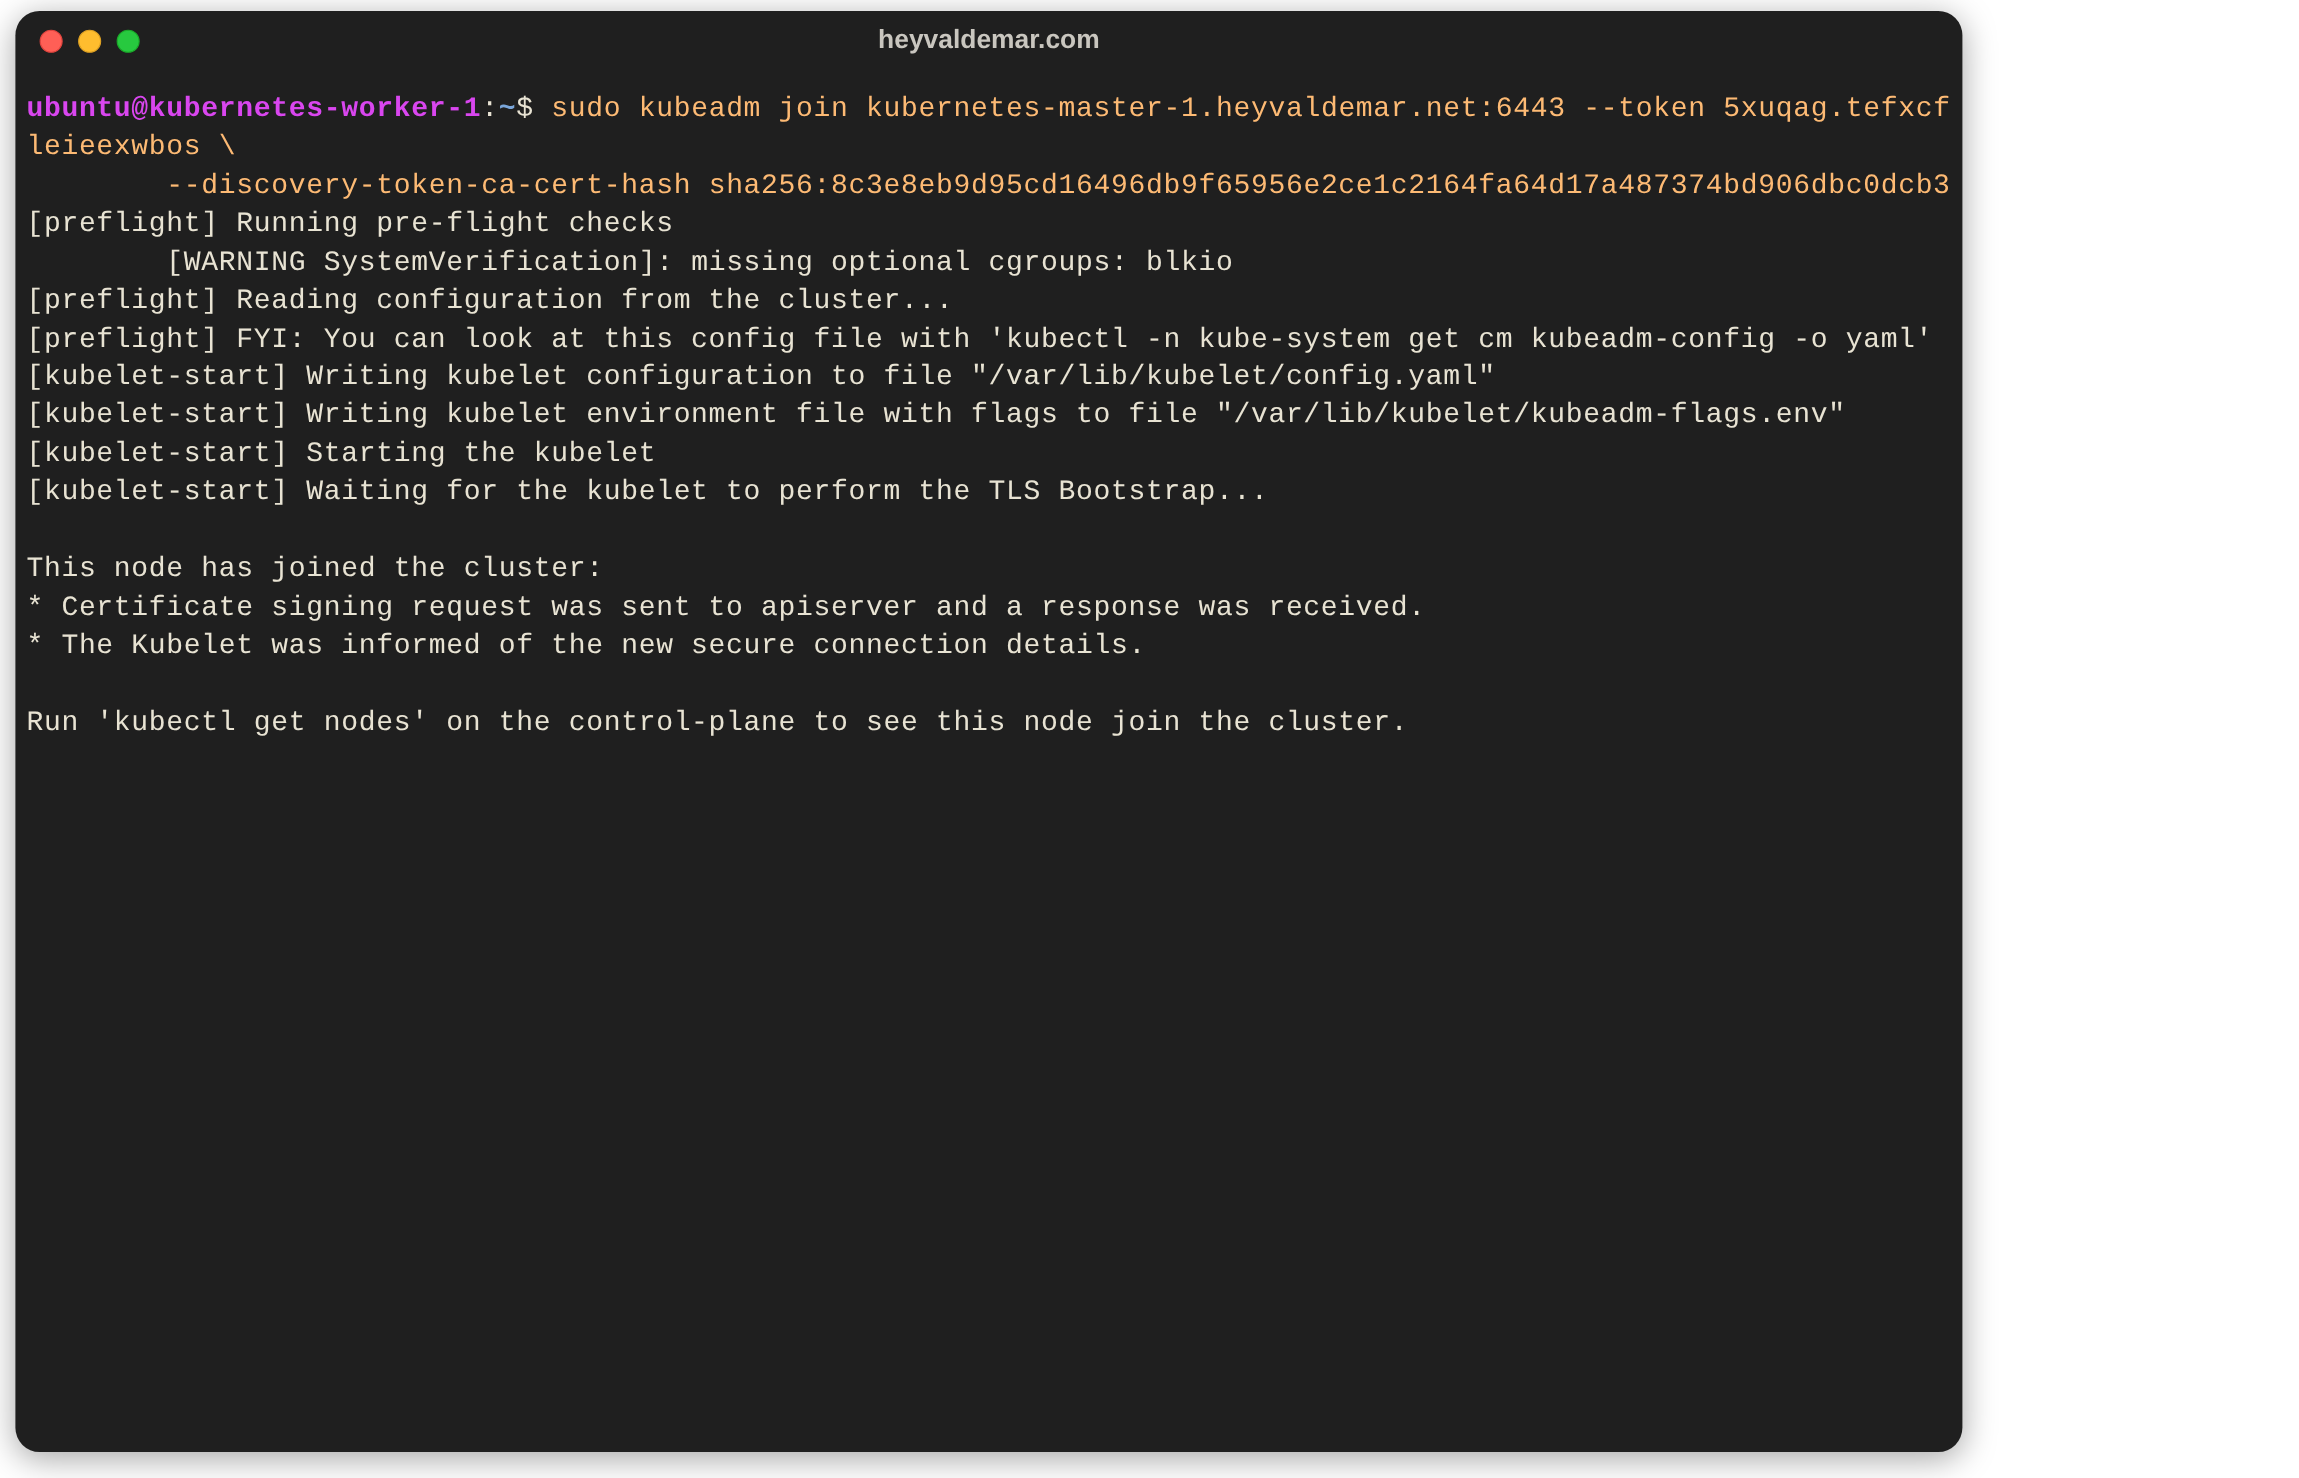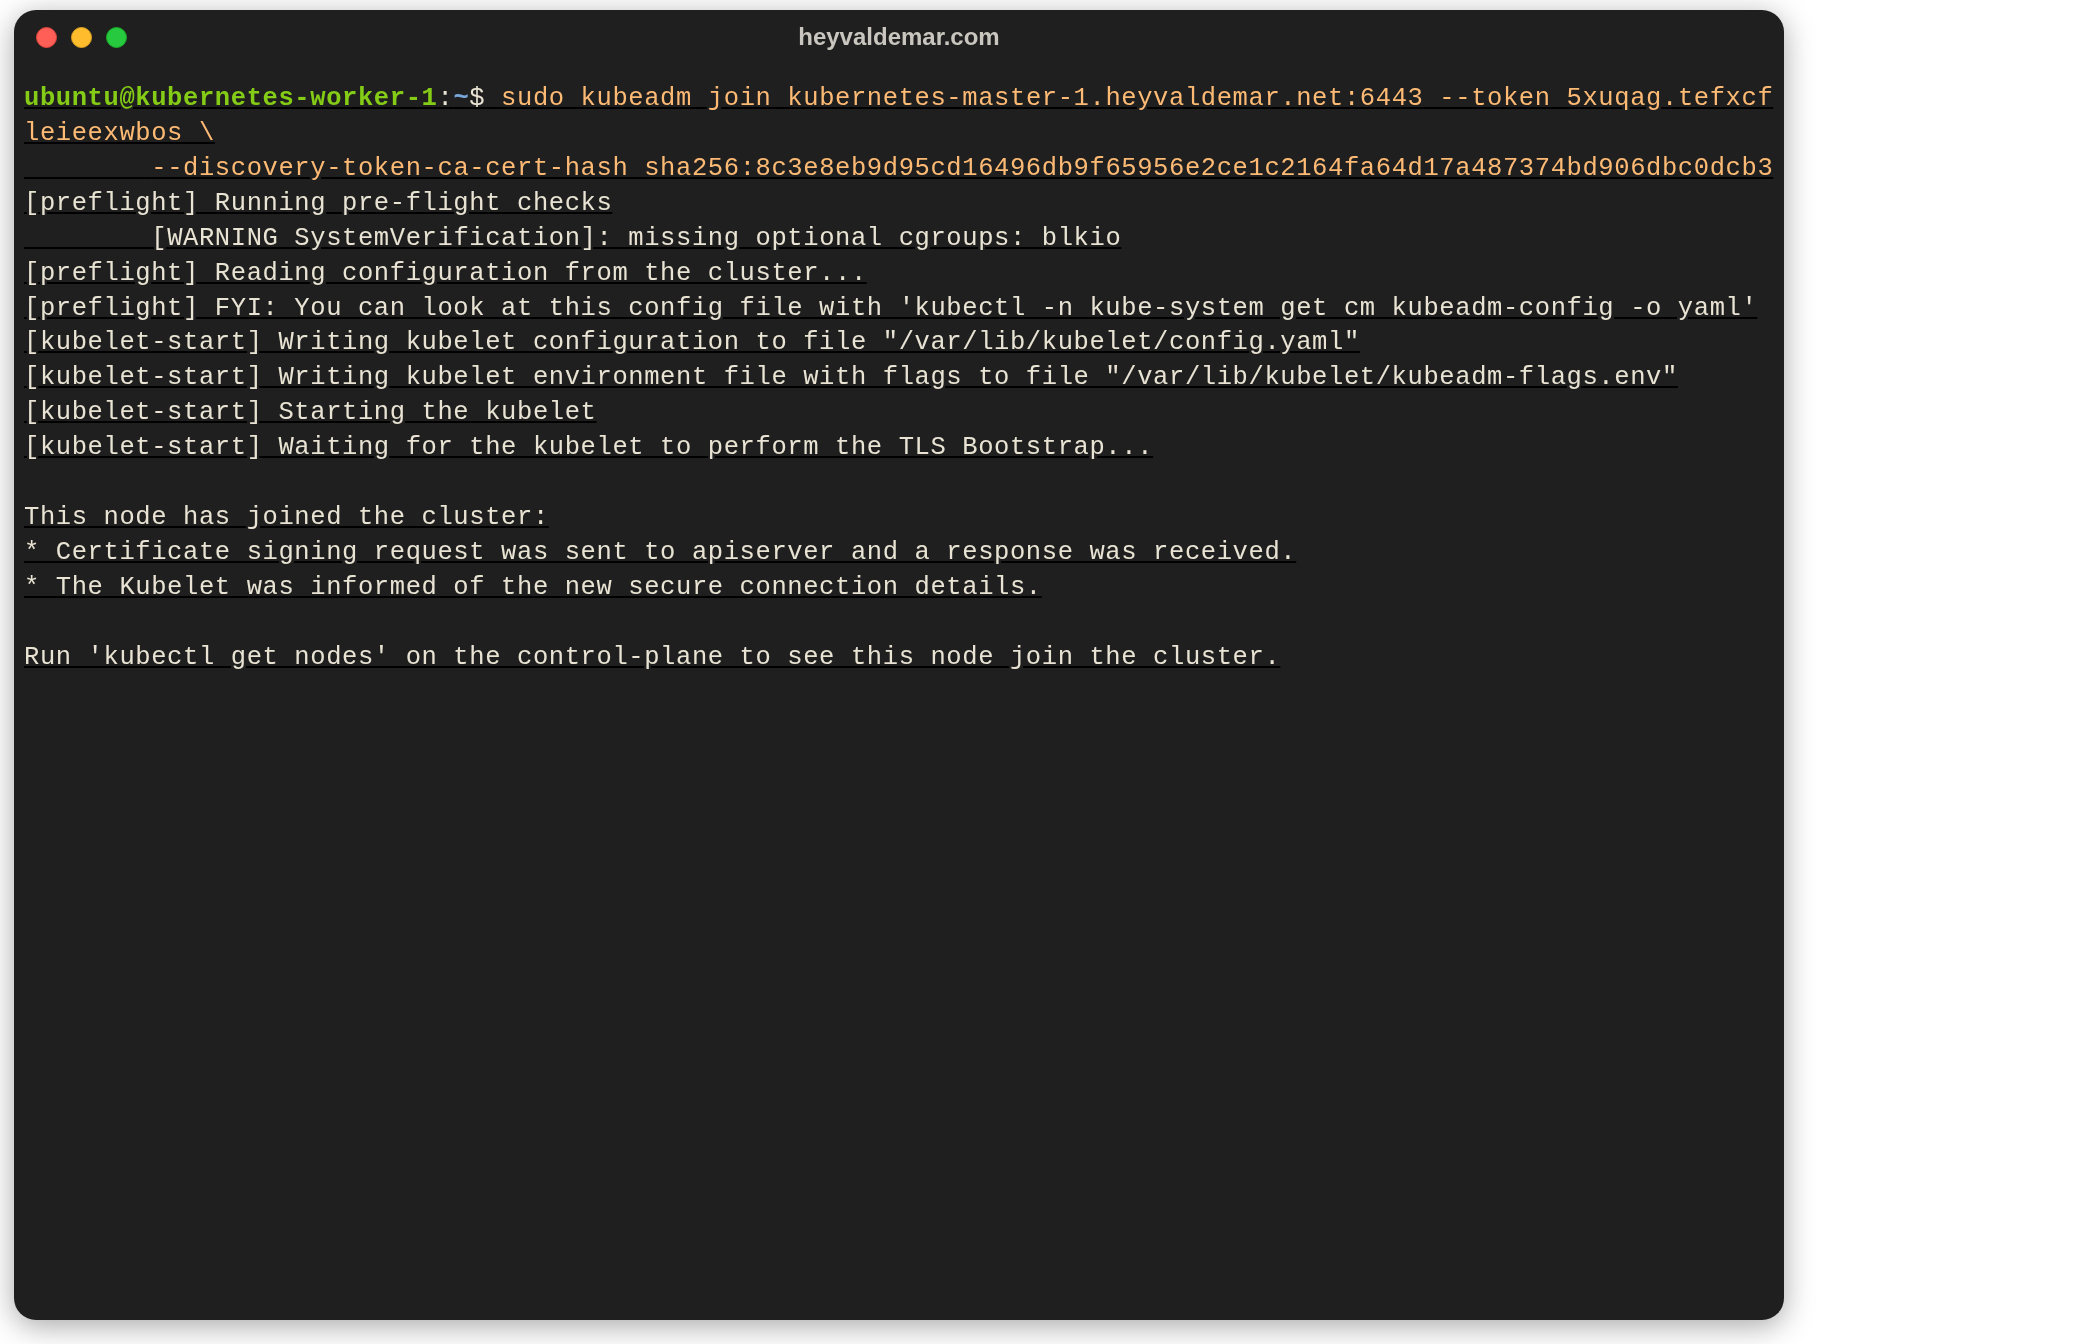--- a/index.html
+++ b/index.html
@@ -9,21 +9,20 @@
     height: 100%;
     background: #ffffff;
     font-family: "SF Mono", "Menlo", "Consolas", "Liberation Mono", monospace;
   }
   .stage {
     width: 1798px;
     height: 1344px;
     position: relative;
     box-sizing: border-box;
     padding: 10px 14px 24px 14px;
-    text-decoration: underline;
   }
   .terminal-window {
     width: 100%;
     height: 100%;
     background: #1f1f1f;
     border-radius: 22px;
     box-shadow: 0 6px 30px rgba(0,0,0,0.35);
     overflow: hidden;
     display: flex;
     flex-direction: column;
@@ -63,21 +62,21 @@
     flex: 1 1 auto;
     padding: 18px 6px 12px 10px;
     color: #e8e3d3;
     font-size: 25.5px;
     line-height: 1.37;
     letter-spacing: 0.6px;
     white-space: pre-wrap;
     word-break: break-all;
     font-weight: 500;
   }
-  .prompt-user { color: #84cc16; font-weight: 700; }
+  .prompt-user { color: #d946ef; font-weight: 700; }
   .prompt-path { color: #7aa6da; font-weight: 700; }
   .prompt-sym  { color: #e8e3d3; }
   .out-line { color: #fdba74; }
   .cursor-block {
     display: inline-block;
     width: 15px;
     height: 30px;
     background: #eee8d5;
     vertical-align: text-bottom;
     transform: translateY(3px);

